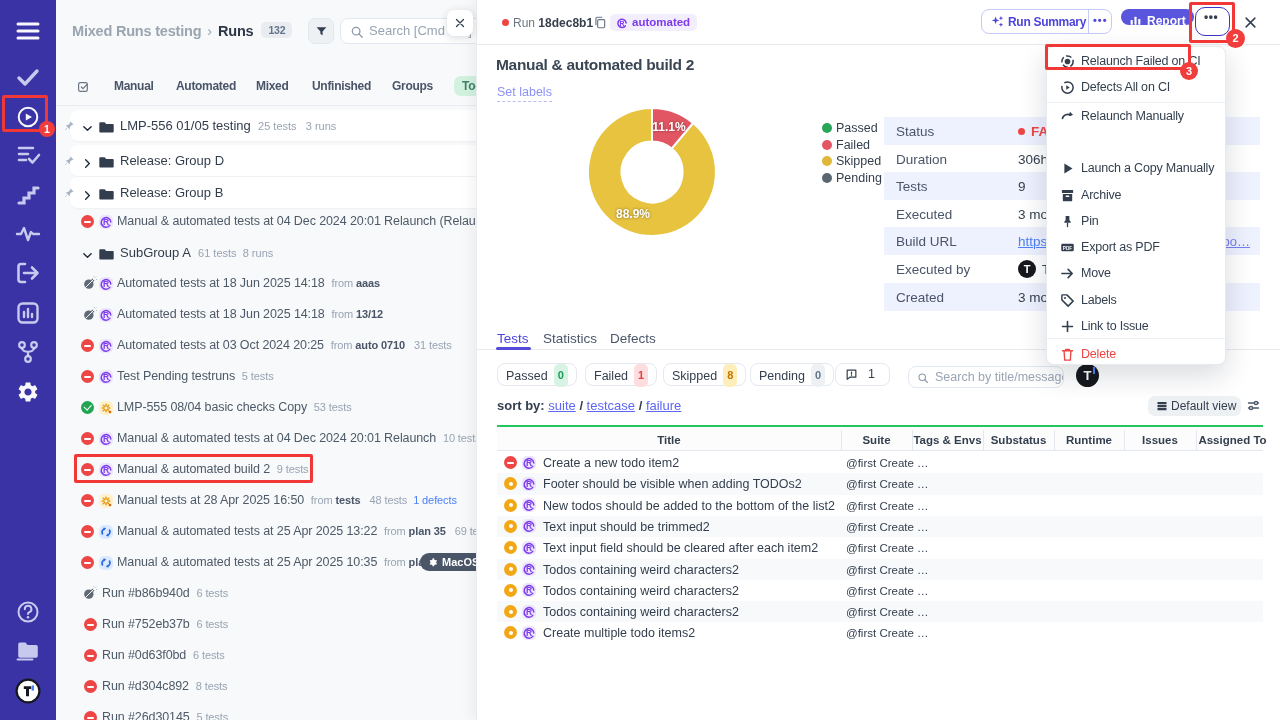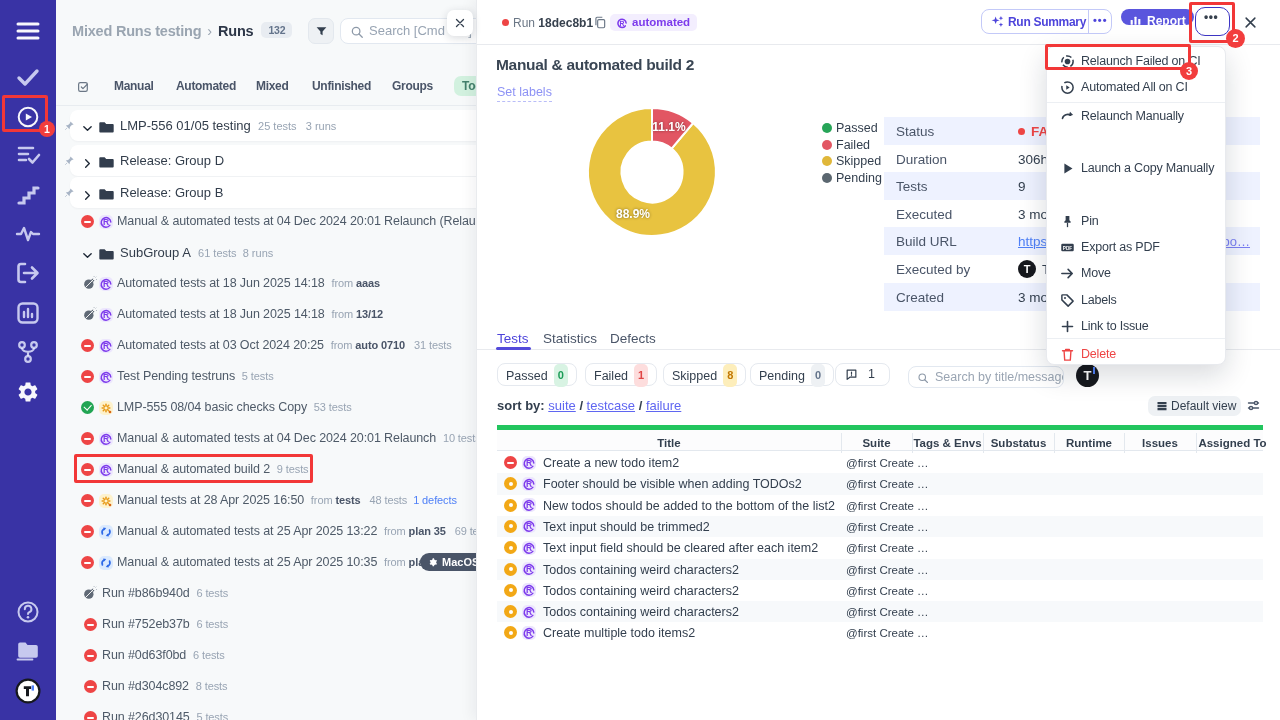--- a/index.html
+++ b/index.html
@@ -92,21 +92,21 @@
 
 .search2 { left:431px; top:366px; width:156px; height:22px; border:1px solid #e2e8f0; border-radius:8px; font-size:12.5px; color:#9aa5b3; line-height:20px; padding-left:26px; background:#fff; white-space:nowrap; overflow:hidden; }
 .avatar { left:599px; top:364px; width:23px; height:23px; border-radius:50%; background:#16181d; color:#fff; text-align:center; font-size:13px; font-weight:700; line-height:23px; }
 
 .sortby { left:20px; top:398px; font-size:13px; color:#333f4e; font-weight:700; }
 .sortby a { color:#5f66f1; font-weight:400; text-decoration:underline; }
 .defview { left:671px; top:396px; width:93px; height:20px; background:#eef1f4; border-radius:7px; font-size:12px; color:#333f4e; line-height:20px; padding-left:23px; white-space:nowrap; }
 
 
 .ttable { left:20px; top:425px; width:766px; }
-.thead { position:absolute; left:0; top:0; width:766px; height:26px; background:#fcfcfd; border-top:5px solid #22c55e; border-bottom:1px solid #e3e8ee; }
+.thead { position:absolute; left:0; top:0; width:766px; height:26px; background:#fcfcfd; border-top:2px solid #22c55e; border-bottom:1px solid #e3e8ee; }
 .th { position:absolute; top:7px; font-size:11.5px; font-weight:700; color:#333f4e; text-align:center; white-space:nowrap; overflow:hidden; }
 .tvline { position:absolute; top:3px; width:1px; height:20px; background:#e3e8ee; }
 .trow { position:absolute; left:0; width:766px; height:21.3px; }
 .trow.alt { background:#f7f9fb; }
 .trow .st { left:7px; top:4px; }
 .ttxt { position:absolute; left:46px; top:4px; font-size:12.5px; color:#333f4e; white-space:nowrap; }
 .tsuite { position:absolute; left:349px; top:5px; font-size:11.5px; color:#333f4e; }
 
 
 #menu { left:1046px; top:46px; width:180px; height:319px; background:#fff; border:1px solid #e8eaee; border-radius:8px; box-shadow:0 10px 28px rgba(15,23,42,.16); z-index:30; }
@@ -618,34 +618,42 @@
           <circle cx="12" cy="12" r="9" fill="none" stroke="#333f4e" stroke-width="2.4" stroke-dasharray="9 4"></circle>
           <circle cx="12" cy="12" r="4.5" fill="#333f4e"></circle>
         </svg></span>
       <span class="mtxt">Relaunch Failed on CI</span>
     </div>
     <div class="mi" style="top:27.3px">
       <span class="mico"><svg width="15" height="15" viewBox="0 0 24 24">
           <circle cx="12" cy="12" r="9" fill="none" stroke="#333f4e" stroke-width="2.4" stroke-dasharray="30 6"></circle>
           <path d="M10 8.5l5.5 3.5L10 15.5z" fill="#333f4e"></path>
         </svg></span>
-      <span class="mtxt">Automated All on CI</span>
+      <span class="mtxt">Defects All on CI</span>
     </div>
     <div class="mi" style="top:55.6px">
       <span class="mico"><svg width="15" height="15" viewBox="0 0 24 24">
           <path d="M4 15 C5 9 13 7 17 10" fill="none" stroke="#333f4e" stroke-width="2.6" stroke-linecap="round"></path>
           <path d="M16 4.5l5 5-7 1.2z" fill="#333f4e"></path>
         </svg></span>
       <span class="mtxt">Relaunch Manually</span>
     </div>
     <div class="mi" style="top:108.2px">
       <span class="mico"><svg width="15" height="15" viewBox="0 0 24 24">
           <path d="M7 4l13 8L7 20z" fill="#333f4e"></path>
         </svg></span>
       <span class="mtxt">Launch a Copy Manually</span>
+    </div>
+    <div class="mi" style="top:134.5px">
+      <span class="mico"><svg width="15" height="15" viewBox="0 0 24 24">
+          <rect x="3" y="3" width="18" height="5" rx="1" fill="#333f4e"></rect>
+          <path d="M4.5 9.5h15V20a1 1 0 0 1-1 1h-13a1 1 0 0 1-1-1z" fill="#333f4e"></path>
+          <rect x="9" y="12" width="6" height="2.4" rx="1" fill="#fff"></rect>
+        </svg></span>
+      <span class="mtxt">Archive</span>
     </div>
     <div class="mi" style="top:160.8px">
       <span class="mico"><svg width="15" height="15" viewBox="0 0 24 24">
           <path d="M9 3h6v7l2 2v2H7v-2l2-2z" fill="#333f4e"></path>
           <rect x="11" y="14" width="2" height="7" fill="#333f4e"></rect>
         </svg></span>
       <span class="mtxt">Pin</span>
     </div>
     <div class="mi" style="top:187.1px">
       <span class="mico"><svg width="15" height="15" viewBox="0 0 24 24">

